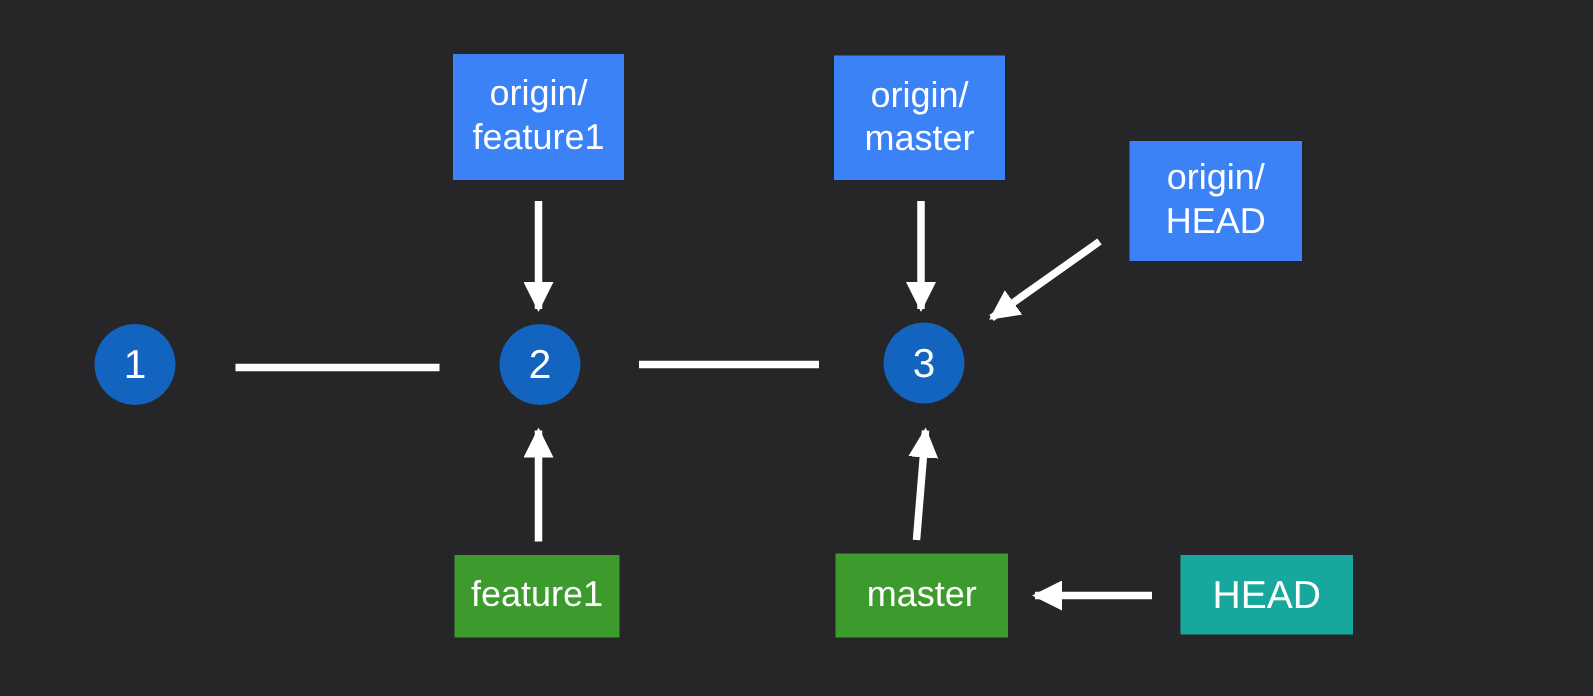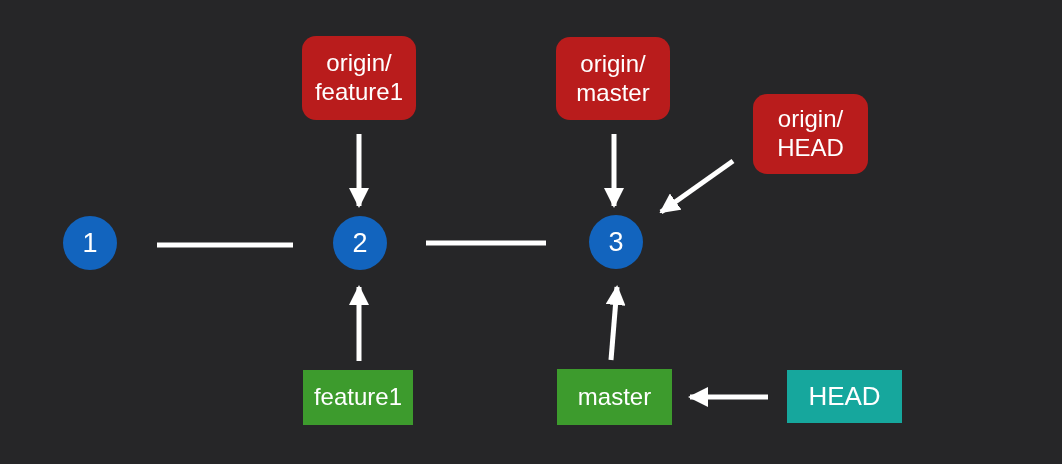--- a/index.html
+++ b/index.html
@@ -31,21 +31,21 @@
   .refbox {
     position: absolute;
     display: flex;
     align-items: center;
     justify-content: center;
     text-align: center;
     color: #FFFFFF;
     white-space: pre-line;
     line-height: 1.2;
   }
-  .remote { background: #b91c1c; font-size: 24px; border-radius: 14px; }
+  .remote { background: #3b82f6; font-size: 24px; }
   .branch { background: #3D9B2D; font-size: 24px; }
   .headref { background: #16A79D; font-size: 26px; }
 
   #commit-1 { left: 63px;  top: 216px; }
   #commit-2 { left: 333px; top: 216px; }
   #commit-3 { left: 589px; top: 215px; }
 
   #origin-feature1 { left: 302px; top: 36px; width: 114px; height: 84px; }
   #origin-master   { left: 556px; top: 37px; width: 114px; height: 83px; }
   #origin-head     { left: 753px; top: 94px; width: 115px; height: 80px; }

